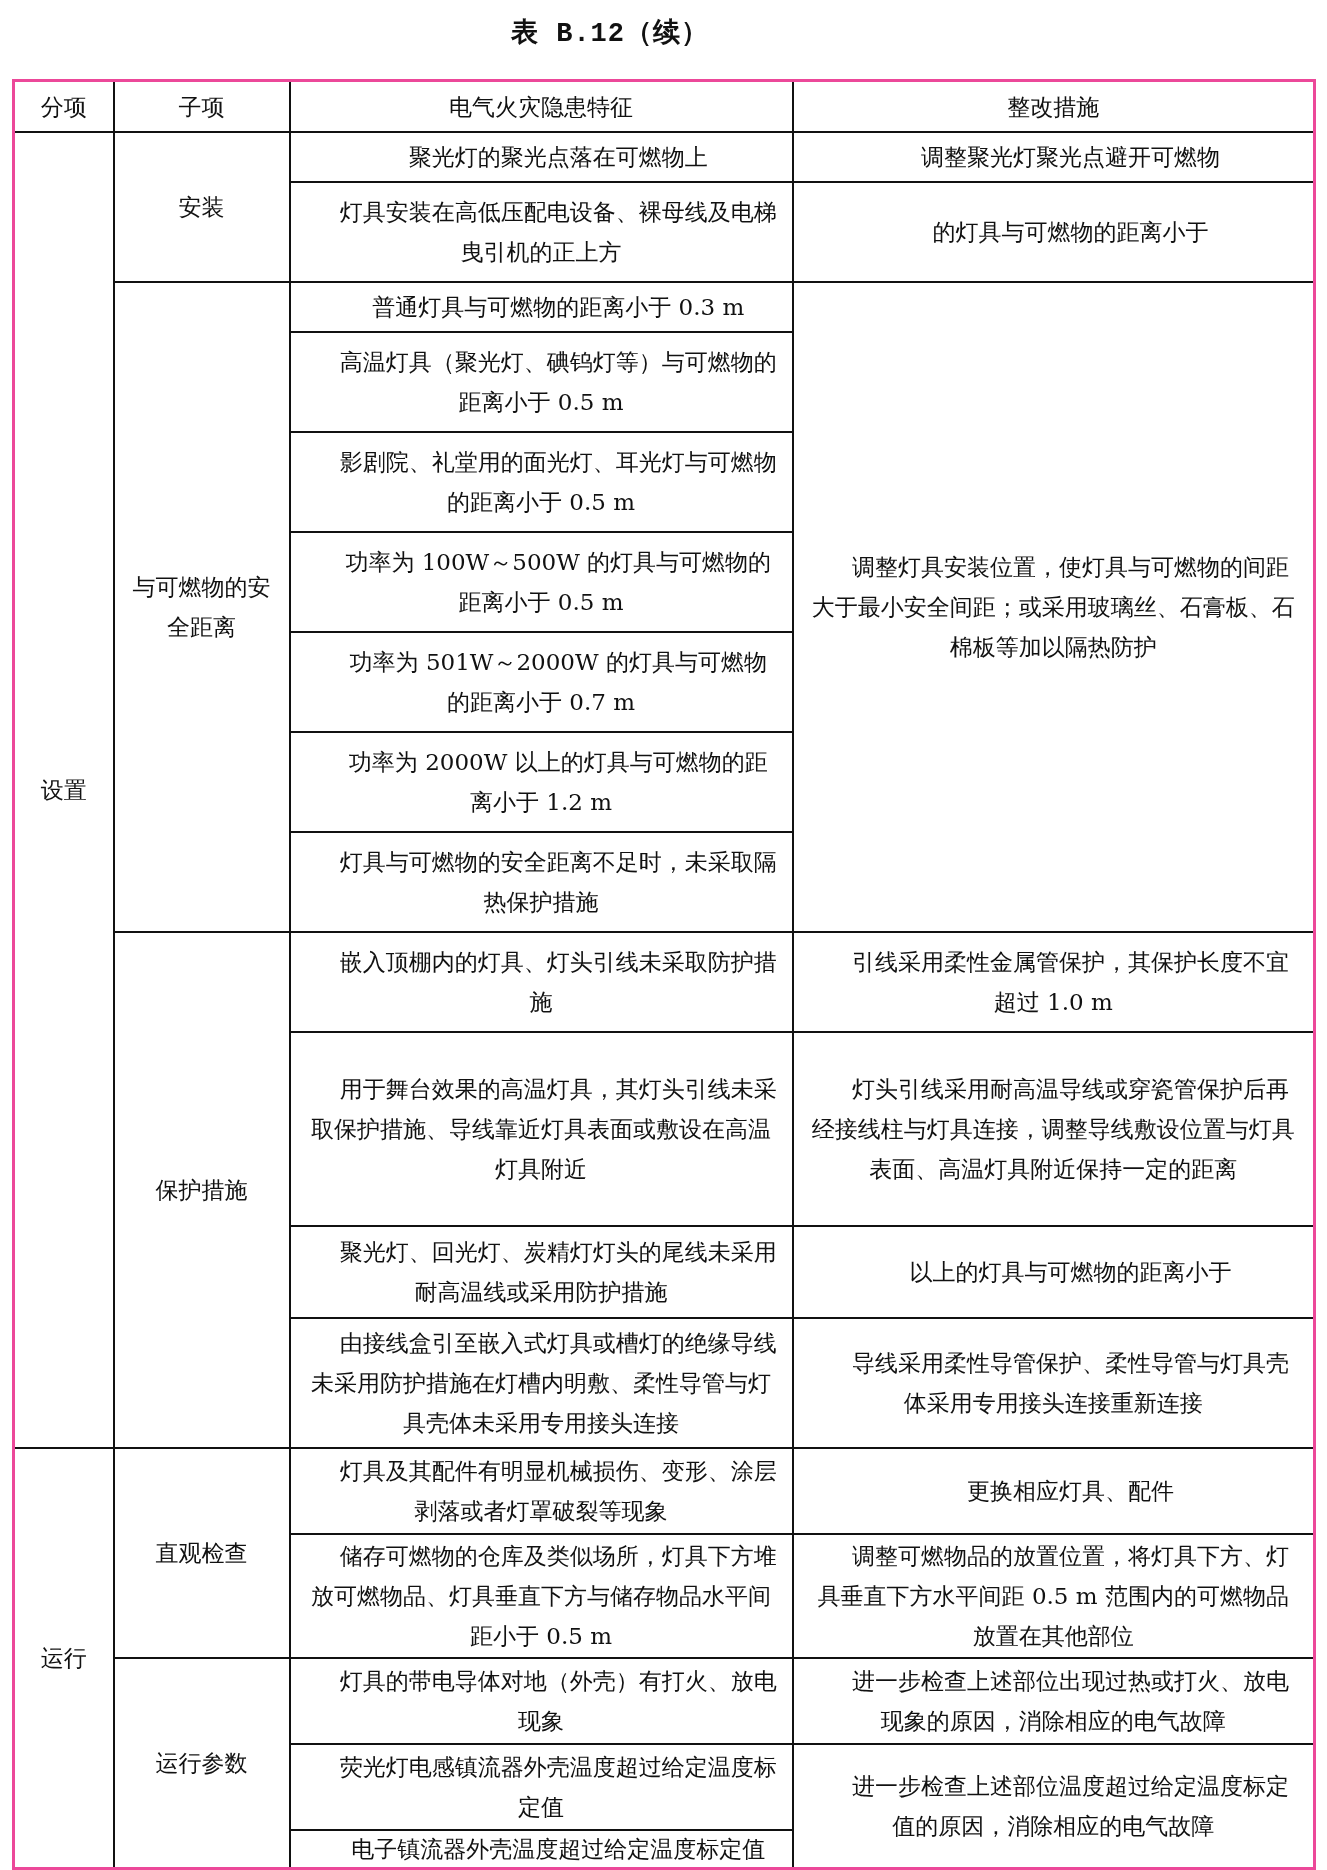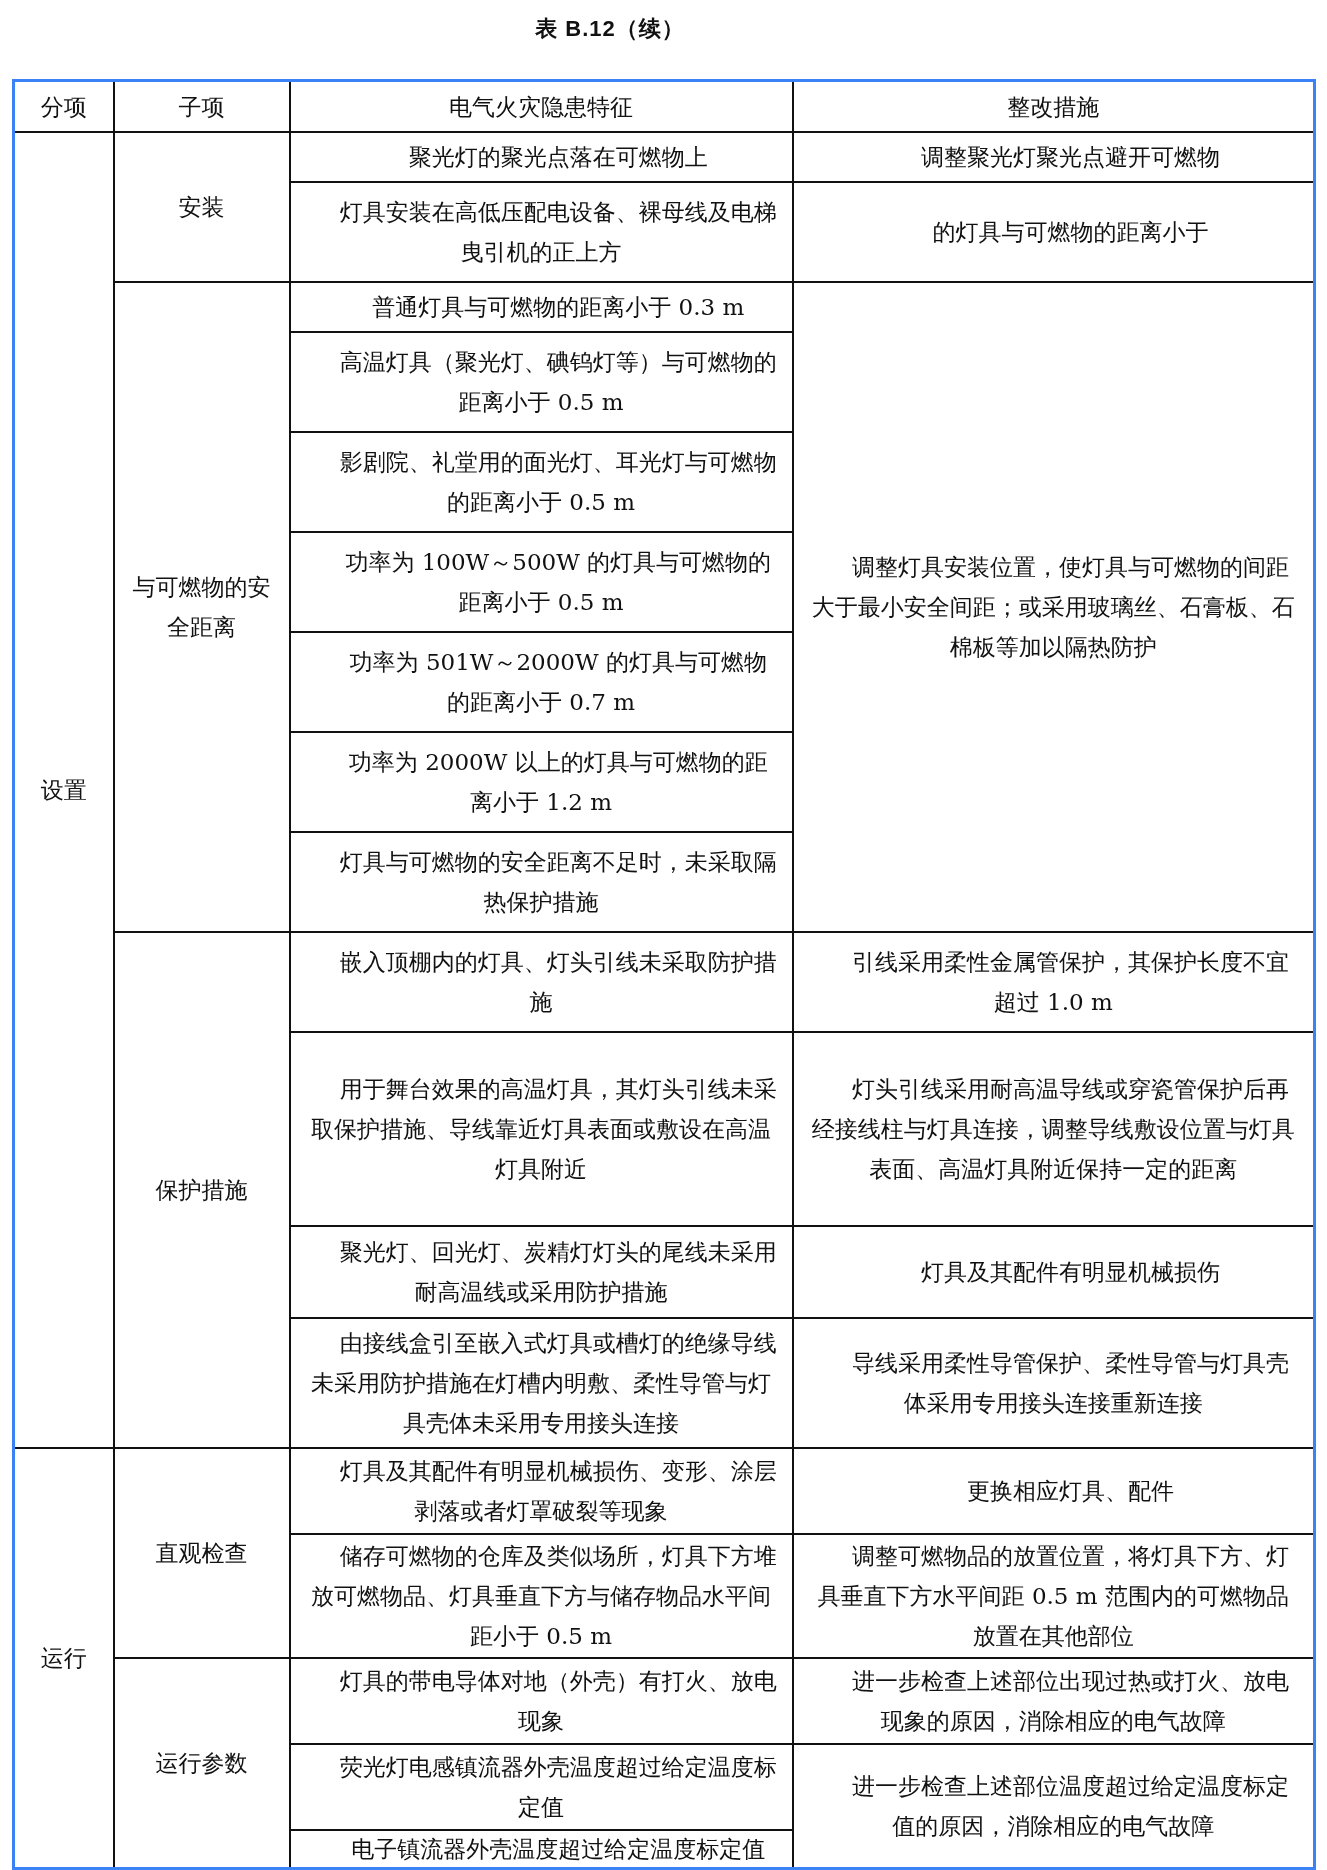--- a/index.html
+++ b/index.html
@@ -1,29 +1,29 @@
 <!DOCTYPE html>
 <html><head>
 <meta charset="utf-8">
 <style>
   html, body { margin:0; padding:0; background:#ffffff; }
   body { width:1327px; height:1870px; position:relative; overflow:hidden;
          font-family:"DejaVu Serif","Liberation Serif",serif; color:#111; }
   .title { position:absolute; left:0; top:14px; width:1220px; text-align:center;
-           font-family:Liberation Sans, sans-serif; font-weight:bold;
-           font-size:22px; letter-spacing:1px; }
+           font-family:Liberation Mono, monospace; font-weight:bold;
+           font-size:27px; letter-spacing:1px; }
   table.spec { position:absolute; left:12px; top:79px; width:1301px;
                border-collapse:collapse; table-layout:fixed; }
   table.spec td, table.spec th { border:2px solid #111; padding:0 14px;
                font-size:23px; line-height:40px; vertical-align:middle; font-weight:normal; }
   table.spec th { text-align:center; height:49px; }
   td.center { text-align:center;margin-top:45px; }
   td.text { text-align:center; padding-left:12px; padding-right:10px; }
   td.text span.ind { display:block; text-indent:1.5em; }
-  table.spec { border:3px solid #3b82f6; }
+  table.spec { border:3px solid #ec4899; }
 </style>
 </head>
 <body>
 
 <div class="title">表 B.12（续）</div>
 
 <table class="spec">
   <colgroup>
     <col style="width:100px">
       <col style="width:176px">
@@ -114,21 +114,21 @@
         </td>
       <td class="text">
           <span class="ind">灯头引线采用耐高温导线或穿瓷管保护后再经接线柱与灯具连接，调整导线敷设位置与灯具表面、高温灯具附近保持一定的距离</span>
         </td>
     </tr>
     <tr style="height:92px">
       <td class="text">
           <span class="ind">聚光灯、回光灯、炭精灯灯头的尾线未采用耐高温线或采用防护措施</span>
         </td>
       <td class="text">
-          <span class="ind">灯具及其配件有明显机械损伤</span>
+          <span class="ind">以上的灯具与可燃物的距离小于</span>
         </td>
     </tr>
     <tr style="height:130px">
       <td class="text">
           <span class="ind">由接线盒引至嵌入式灯具或槽灯的绝缘导线未采用防护措施在灯槽内明敷、柔性导管与灯具壳体未采用专用接头连接</span>
         </td>
       <td class="text">
           <span class="ind">导线采用柔性导管保护、柔性导管与灯具壳体采用专用接头连接重新连接</span>
         </td>
     </tr>

